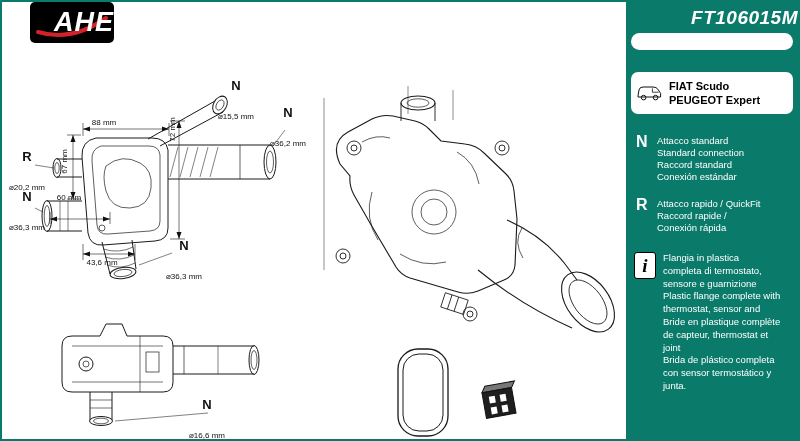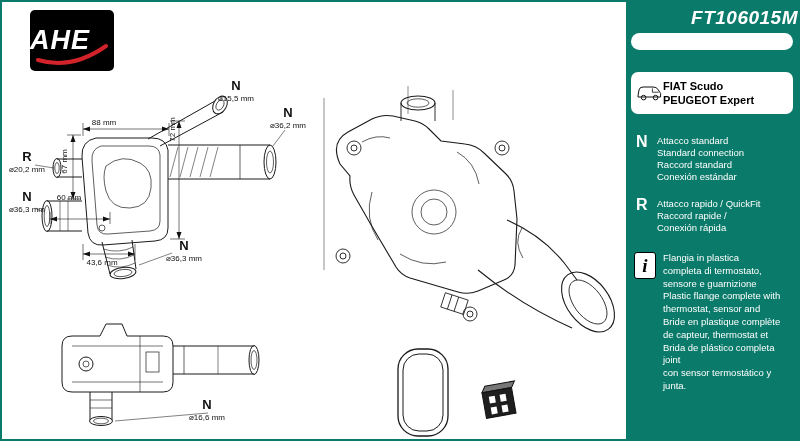--- a/index.html
+++ b/index.html
@@ -4,41 +4,41 @@
 <style>
   *{box-sizing:border-box;margin:0;padding:0}
   body{background:#9a9a9a}
   .page{position:relative;width:800px;height:441px;background:#fff;
         font-family:"Liberation Sans","DejaVu Sans",sans-serif;
         border:2px solid #0A7A6A;overflow:hidden}
   
   .sidebar{position:absolute;top:0;right:0;width:172px;height:100%;background:#0A7A6A;color:#fff}
   .part-number{margin-top:5px;text-align:right;font-size:19px;font-weight:bold;font-style:italic;letter-spacing:.5px}
   .blank-pill{margin:4px 5px 0;height:17px;background:#fff;border-radius:9px}
-  .vehicle-box{margin:22px 5px 0;background:#fff;border-radius:7px;padding:7px 6px;display:flex;align-items:center;color:#000}
+  .vehicle-box{margin:22px 5px 0;background:#fff;border-radius:7px;padding:7px 6px;display:flex;align-items:center;gap:6px;color:#000}
   .vehicle-lines{font-size:11px;line-height:14px;font-weight:bold}
   .legend{display:flex;gap:8px;margin:21px 6px 0 10px}
   .legend-r{margin-top:15px}
   .legend-letter{font-weight:bold;font-size:16px;line-height:14px;width:13px;flex:0 0 auto}
   .legend-lines{font-size:9.5px;line-height:12px}
   .note{display:flex;gap:7px;margin:18px 6px 0 8px}
   .note-icon{flex:0 0 auto;width:22px;height:27px;background:#fff;border:1px solid #000;border-radius:3px;color:#000;
              display:flex;align-items:center;justify-content:center;
              font-family:"Liberation Serif","DejaVu Serif",serif;font-size:19px;font-weight:bold;font-style:italic}
   .note-lines{font-size:9.5px;line-height:12.8px}
   
-  .logo{position:absolute;left:28px;top:8px;width:84px;height:61px;background:#000;border-radius:5px;
-        display:flex;align-items:center;justify-content:flex-start;overflow:hidden}
+  .logo{position:absolute;left:28px;top:0;width:84px;height:41px;background:#000;border-radius:5px;
+        display:flex;align-items:center;justify-content:flex-end;overflow:hidden}
   .logo-swoosh{position:absolute;left:2px;bottom:0}
   .logo-text{position:relative;color:#fff;font-weight:bold;font-style:italic;font-size:27px;letter-spacing:1px}
   
   .dw{position:absolute}
   .dim{position:absolute;text-align:center;color:#111}
   .dim-letter{display:block;font-weight:bold;font-size:13px;line-height:13px}
-  .dim-size{display:block;font-size:8px;margin-top:2px;white-space:nowrap}
+  .dim-size{display:block;font-size:8px;margin-top:20px;white-space:nowrap}
   .lin{position:absolute;font-size:8px;text-align:center;color:#111;white-space:nowrap}
   .rot{transform:rotate(-90deg)}
 </style>
 </head>
 <body>
 
 <div class="page">
 
   <div class="logo">
     <svg class="logo-swoosh" width="80" height="44" viewBox="0 0 80 44">
@@ -303,21 +303,21 @@
         <span>i</span>
       </div>
       <div class="note-lines">
         <div>Flangia in plastica</div>
         <div>completa di termostato,</div>
         <div>sensore e guarnizione</div>
         <div>Plastic flange complete with</div>
         <div>thermostat, sensor and</div>
         <div>Bride en plastique complète</div>
         <div>de capteur, thermostat et</div>
+        <div>joint</div>
         <div>Brida de plástico completa</div>
-        <div>joint</div>
         <div>con sensor termostático y</div>
         <div>junta.</div>
       </div>
     </div>
   </aside>
 
 </div>
 
 </body></html>

